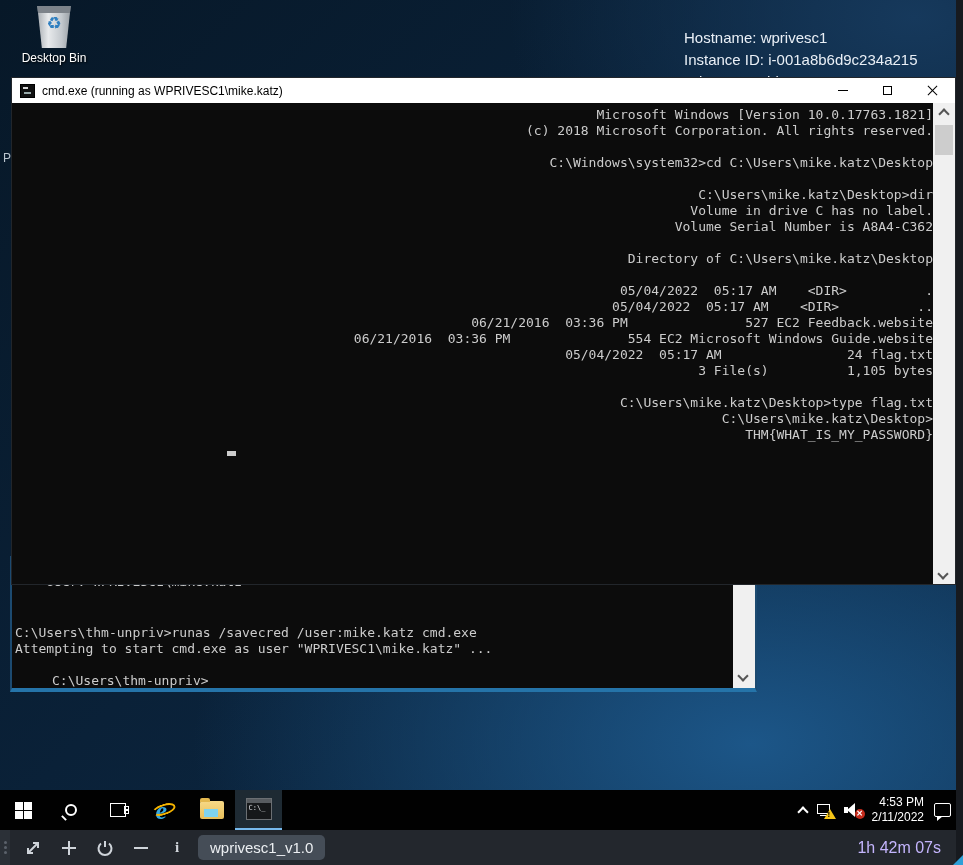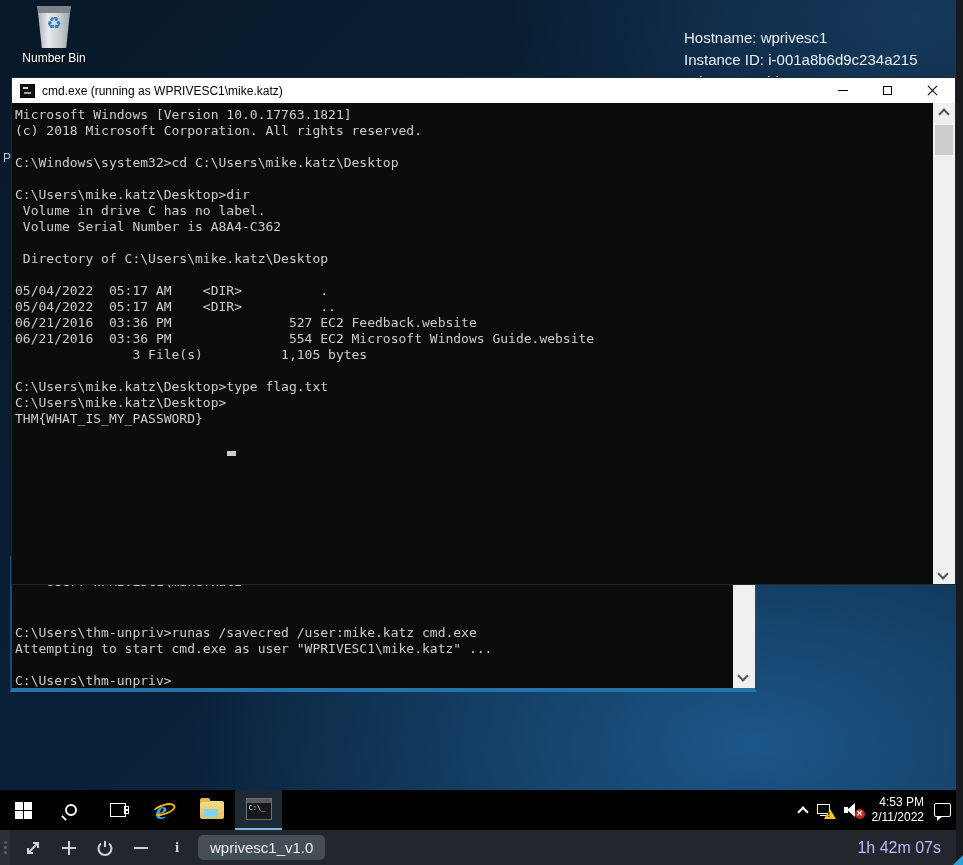--- a/index.html
+++ b/index.html
@@ -24,21 +24,21 @@
   .bin-glyph { position:absolute; left:0; top:9px; width:100%; text-align:center;
     font-size:17px; color:#2f7fc0; line-height:1; }
   .recycle-label { margin-top:3px; color:#ffffff; font-size:12px; text-shadow:1px 1px 2px #000; }
 
   
   .host-info { position:absolute; left:684px; top:27px; color:#e9eff6; font-size:15px; line-height:22px; }
   .frag { position:absolute; left:3px; top:151px; color:#b9c4cd; font-size:12px; }
 
   
   .mono { font-family:"DejaVu Sans Mono", monospace; font-size:13px; color:#cccccc; }
-  .term-line { height:16px; line-height:16px; white-space:pre; }
+  .term-line { height:16px; line-height:16px; white-space:pre;text-align:right; }
 
   
   .back-window { position:absolute; left:10px; top:556px; width:747px; height:136px;
     background:#0c0c0c; border-left:2px solid #1c4a70; border-right:2px solid #1c4a70;
     border-bottom:4px solid #2574a9; }
   .back-line { position:absolute; left:3px; }
   .back-scroll { position:absolute; right:0; top:0; width:22px; height:100%; background:#f0f0f0; }
   .back-scroll .arr-down { position:absolute; bottom:8px; left:6px; }
 
   
@@ -133,36 +133,36 @@
 </head>
 <body>
 
 <div class="screen">
 
   <div class="recycle">
     <div class="bin">
       <div class="bin-rim"></div>
       <div class="bin-glyph">♻</div>
     </div>
-    <div class="recycle-label">Number Bin</div>
+    <div class="recycle-label">Desktop Bin</div>
   </div>
 
   <div class="host-info">
     <div>Hostname: wprivesc1</div>
     <div>Instance ID: i-001a8b6d9c234a215</div>
     <div>Private IP Address: 10.10.233.245</div>
   </div>
 
   <span class="frag">P</span>
 
   <div class="back-window">
     <div class="back-line mono term-line" style="top:18px;">    User: WPRIVESC1\mike.katz</div>
     <div class="back-line mono term-line" style="top:69px;">C:\Users\thm-unpriv&gt;runas /savecred /user:mike.katz cmd.exe</div>
     <div class="back-line mono term-line" style="top:85px;">Attempting to start cmd.exe as user "WPRIVESC1\mike.katz" ...</div>
-    <div class="back-line mono term-line" style="top:117px;">C:\Users\thm-unpriv&gt;</div>
+    <div class="back-line mono term-line" style="top:117px;margin-left:37px;">C:\Users\thm-unpriv&gt;</div>
     <div class="back-scroll">
       <div class="arr arr-down"></div>
     </div>
   </div>
 
   <div class="front-window">
     <div class="titlebar">
       <div class="cmd-ico"></div>
       <div class="title-text">cmd.exe (running as WPRIVESC1\mike.katz)</div>
       <div class="win-btns">
@@ -187,20 +187,21 @@
         <div class="term-line">C:\Users\mike.katz\Desktop&gt;dir</div>
         <div class="term-line"> Volume in drive C has no label.</div>
         <div class="term-line"> Volume Serial Number is A8A4-C362</div>
         <div class="term-line"></div>
         <div class="term-line"> Directory of C:\Users\mike.katz\Desktop</div>
         <div class="term-line"></div>
         <div class="term-line">05/04/2022  05:17 AM    &lt;DIR&gt;          .</div>
         <div class="term-line">05/04/2022  05:17 AM    &lt;DIR&gt;          ..</div>
         <div class="term-line">06/21/2016  03:36 PM               527 EC2 Feedback.website</div>
         <div class="term-line">06/21/2016  03:36 PM               554 EC2 Microsoft Windows Guide.website</div>
+        <div class="term-line">05/04/2022  05:17 AM                24 flag.txt</div>
         <div class="term-line">               3 File(s)          1,105 bytes</div>
         <div class="term-line"></div>
         <div class="term-line">C:\Users\mike.katz\Desktop&gt;type flag.txt</div>
         <div class="term-line">C:\Users\mike.katz\Desktop&gt;</div>
         <div class="term-line">THM{WHAT_IS_MY_PASSWORD}</div>
       </div>
     <div class="front-scroll">
       <div class="arr arr-up"></div>
       <div class="thumb"></div>
       <div class="arr arr-down"></div>

